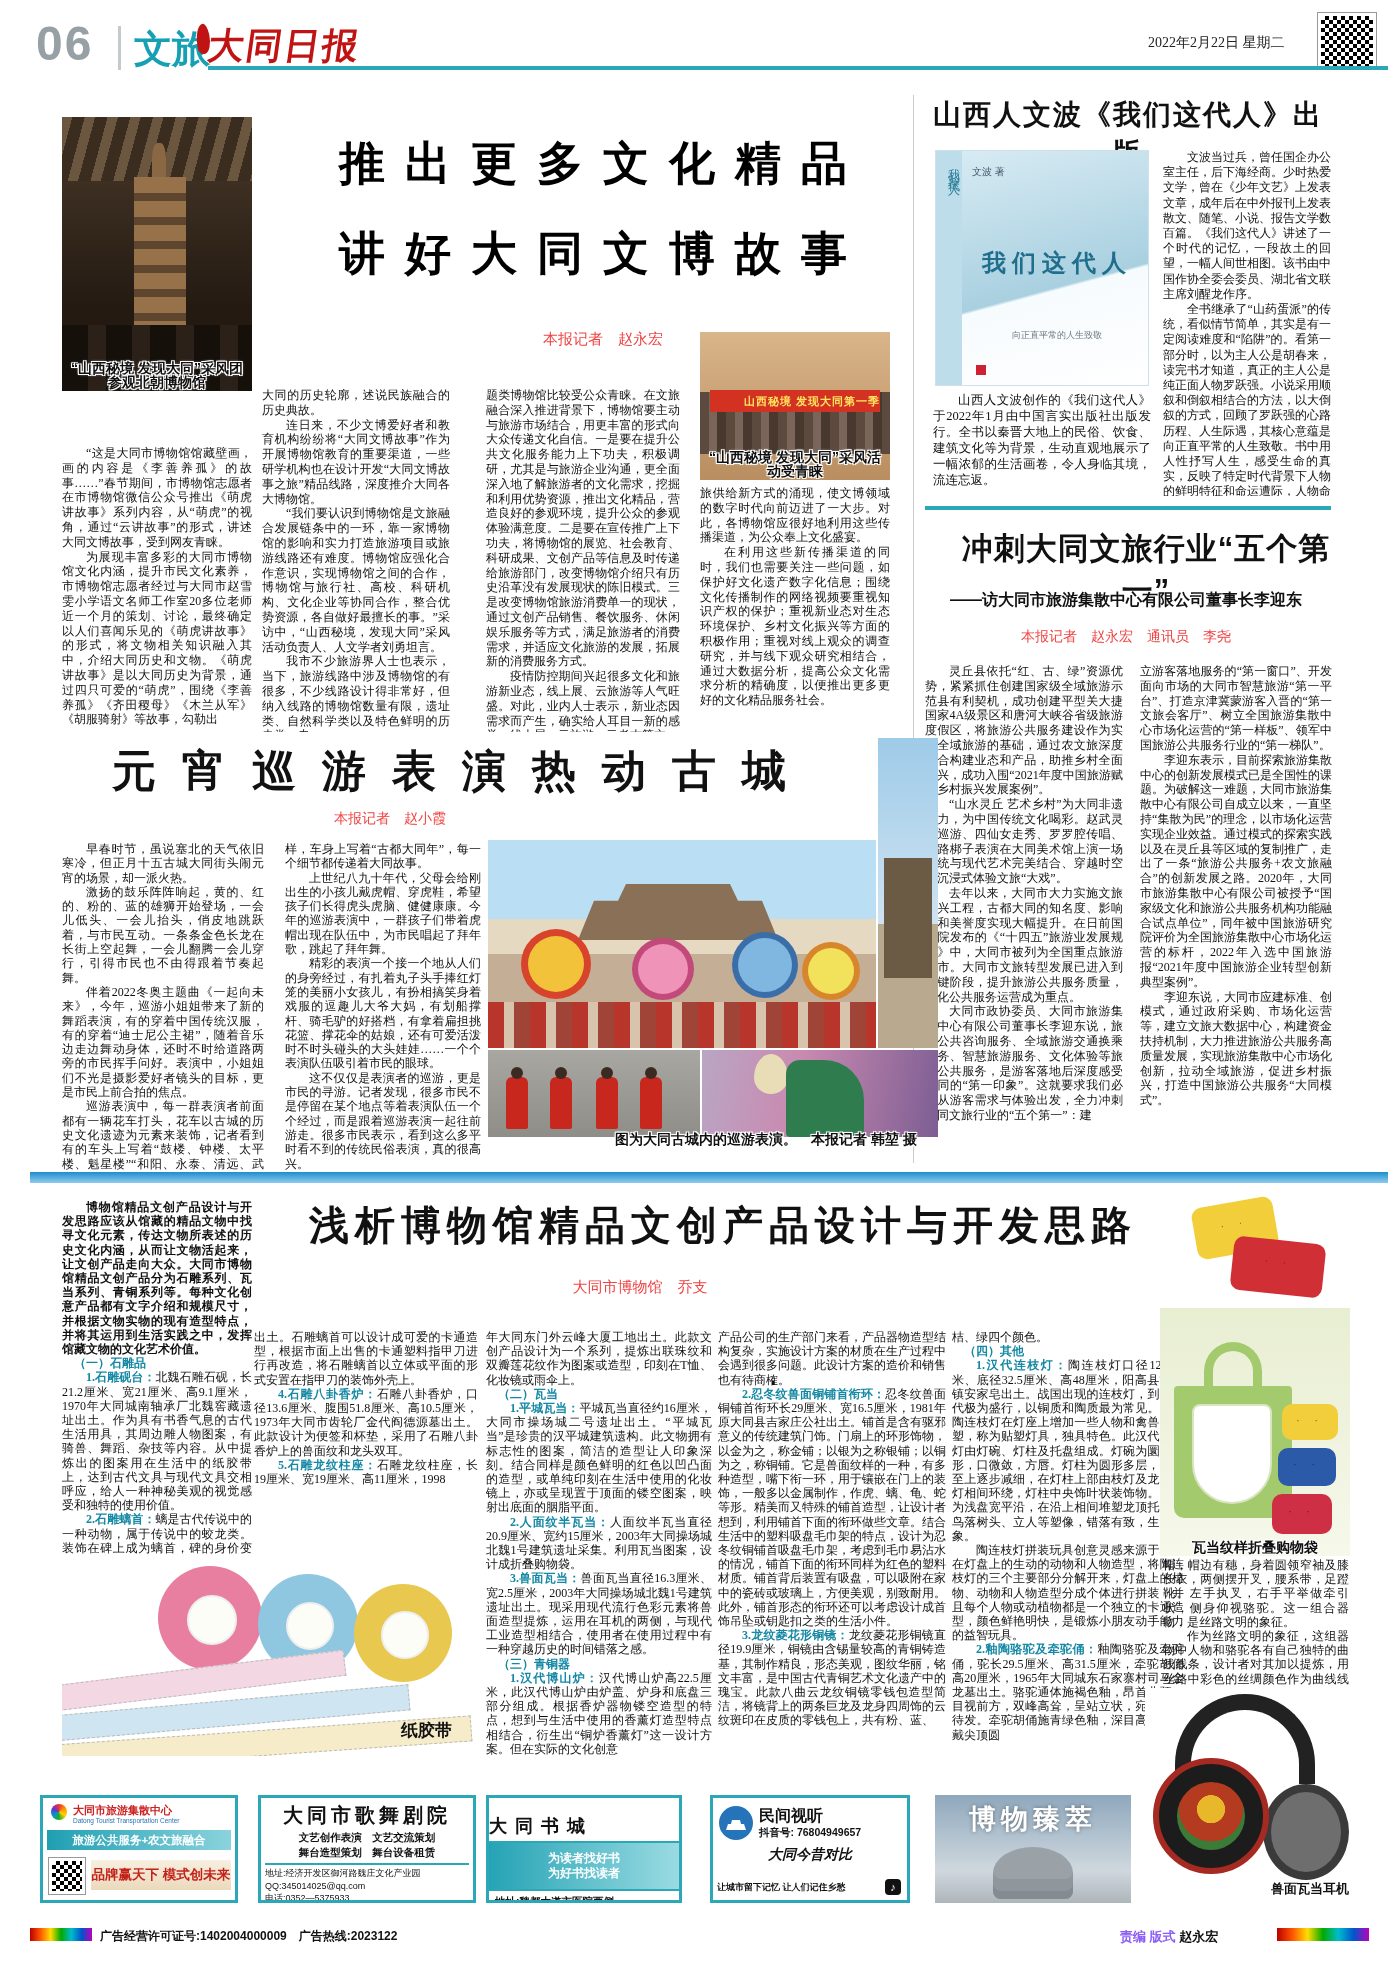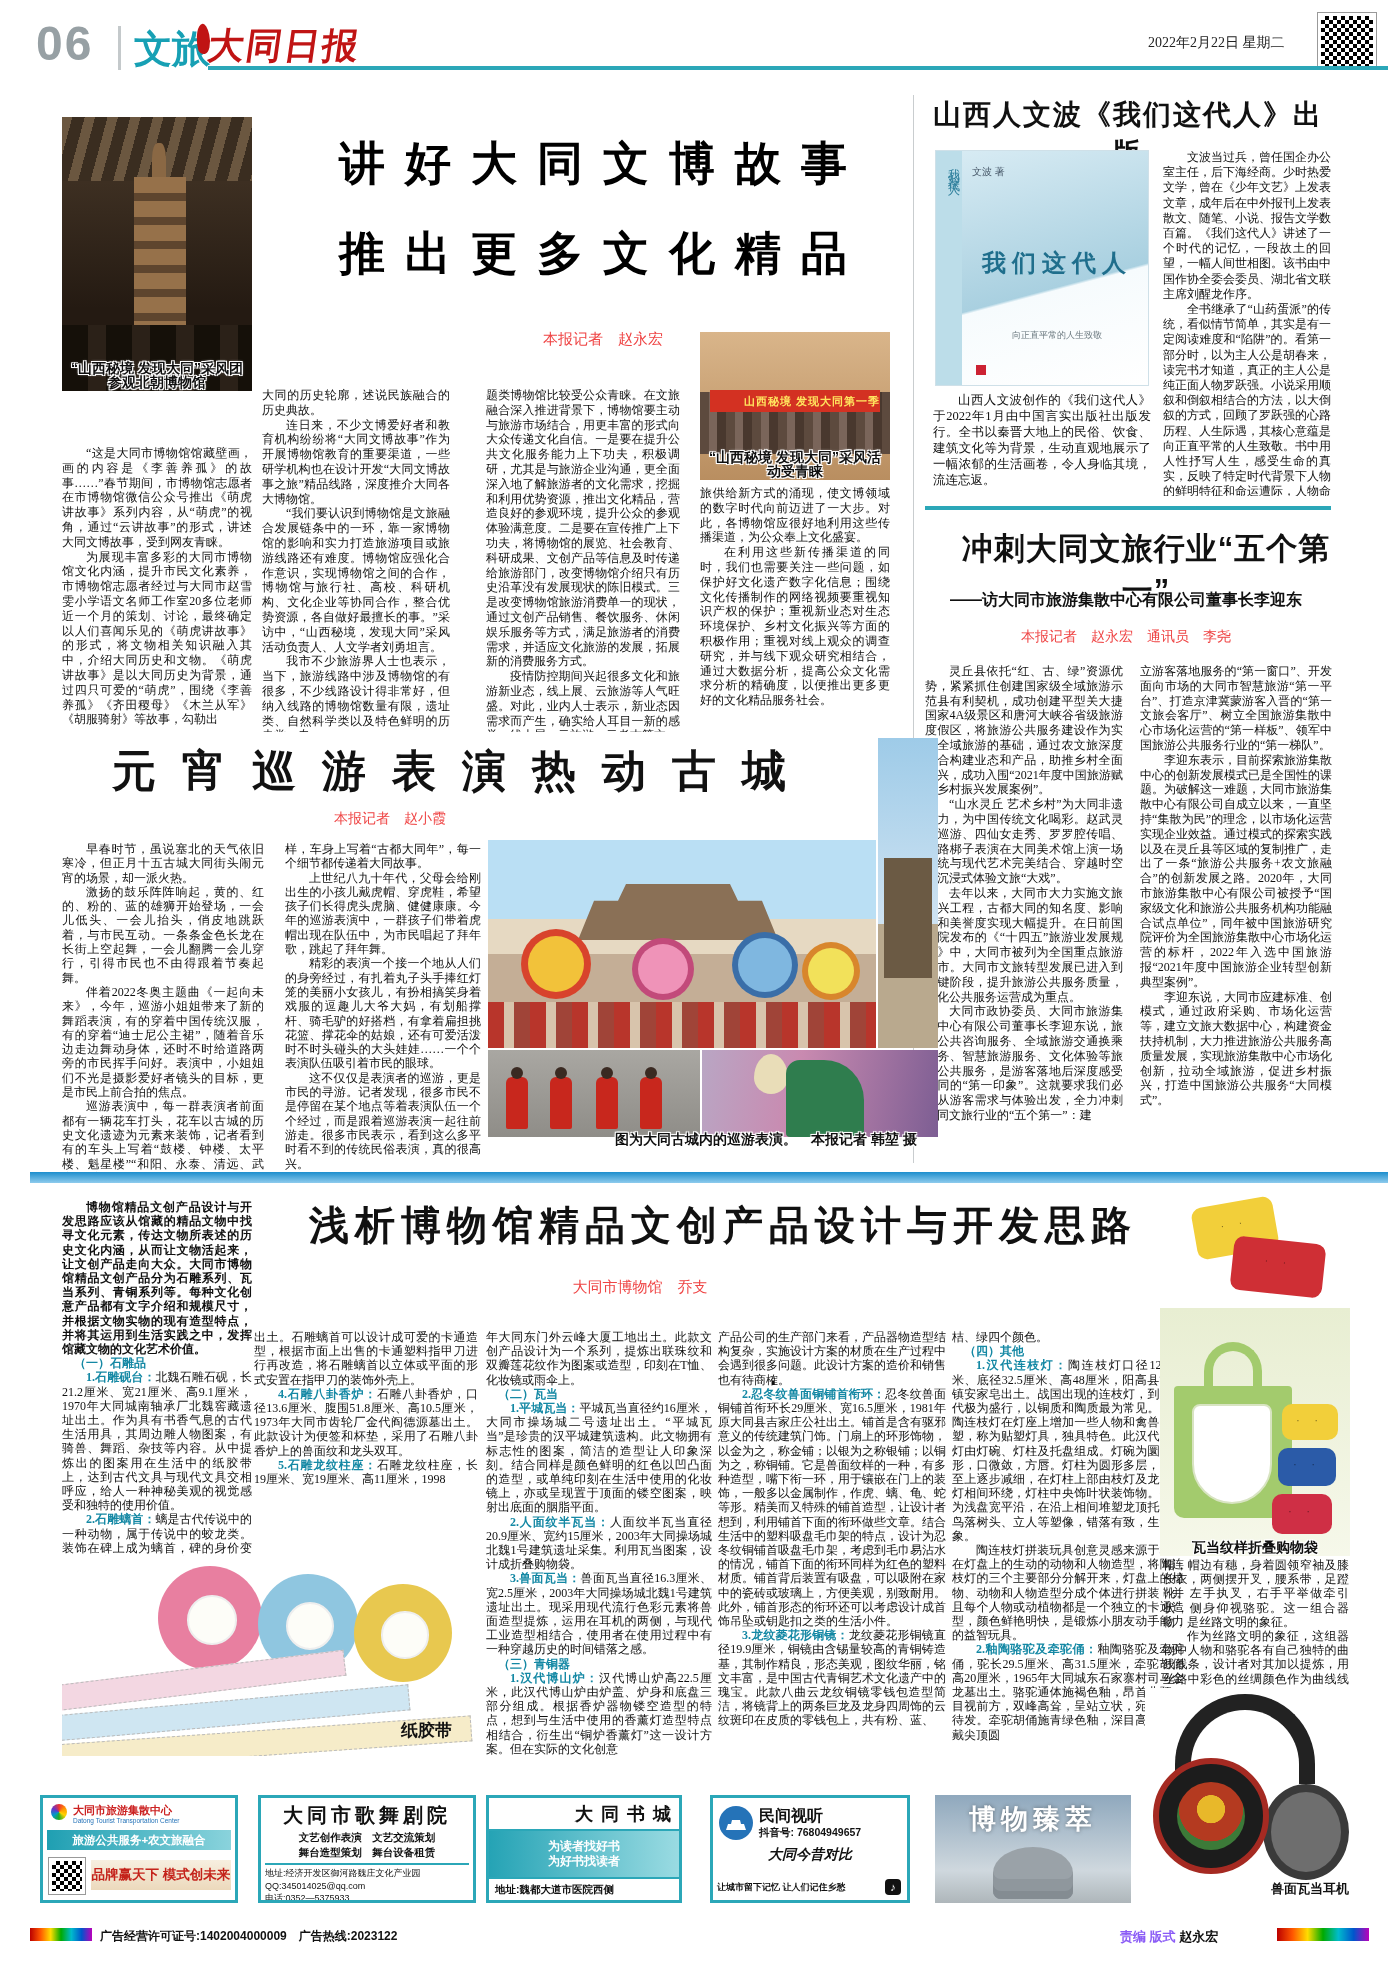--- a/index.html
+++ b/index.html
@@ -136,21 +136,21 @@
       text-align:center;line-height:20px;background:linear-gradient(90deg,#1f9fb2,#8ad3dc);}
   #ad1 .qr{position:absolute;left:6px;bottom:6px;width:36px;height:36px;}
   #ad1 .brand{position:absolute;left:48px;bottom:10px;right:4px;font-size:13.5px;font-weight:bold;color:#c4231b;
       background:linear-gradient(#f7efe0,#ecd9bc);text-align:center;line-height:30px;height:30px;}
   #ad2{left:258px;width:218px;}
   #ad2 .ttl{margin:4px 0 2px;text-align:center;font-size:20px;font-weight:bold;letter-spacing:4px;font-family:"Liberation Serif",serif;}
   #ad2 .svc{text-align:center;font-size:10.5px;font-weight:bold;margin:1px 0;}
   #ad2 .dv{height:2px;background:#2ba7b8;margin:3px 4px;}
   #ad2 .sm{font-size:9px;margin:1px 4px;line-height:11.5px;}
   #ad3{left:486px;width:196px;}
-  #ad3 .ttl{margin:4px 0 3px;text-align:right;font-size:18px;font-weight:bold;letter-spacing:8px;font-family:"Liberation Serif",serif;}
+  #ad3 .ttl{margin:16px 0 3px;text-align:left;font-size:18px;font-weight:bold;letter-spacing:8px;font-family:"Liberation Serif",serif;}
   #ad3 .band{background:linear-gradient(90deg,#25a3b5,#9adbe2);color:#fff;font-weight:bold;font-size:12px;
       text-align:center;padding:8px 0;line-height:15px;border-top:2px solid #2ba7b8;border-bottom:2px solid #2ba7b8;}
   #ad3 .sm{font-size:10.5px;font-weight:bold;margin:4px 6px 0;}
   #ad4{left:710px;width:200px;}
   #ad4 .circ{position:absolute;left:6px;top:8px;width:34px;height:34px;border-radius:50%;background:#2573b8;}
   #ad4 .circ:after{content:"";position:absolute;left:7px;top:14px;width:20px;height:10px;background:#fff;
       clip-path:polygon(0 100%,10% 40%,25% 40%,30% 0,70% 0,75% 40%,90% 40%,100% 100%);}
   #ad4 .t1{position:absolute;left:46px;top:8px;font-size:16px;font-weight:bold;}
   #ad4 .t2{position:absolute;left:46px;top:28px;font-size:10.5px;font-weight:bold;}
   #ad4 .scr{position:absolute;left:10px;top:48px;right:10px;text-align:center;font-size:14px;font-style:italic;
@@ -187,22 +187,22 @@
   <div class="abs" id="vrule" data-name="column-rule"></div>
 
   <div class="abs" id="ph-pagoda" data-name="photo-pagoda-museum">
     <div class="ceil" data-name="photo-ceiling"></div>
     <div class="spire" data-name="photo-pagoda-spire"></div>
     <div class="tower" data-name="photo-pagoda-tower"></div>
     <div class="crowd" data-name="photo-visitors"></div>
     <div class="ph-cap" data-name="photo-caption">“山西秘境 发现大同”采风团参观北朝博物馆</div>
   </div>
   <div class="abs" id="a-title" data-name="main-article-title">
+    <div data-name="main-title-line1">推出更多文化精品</div>
     <div data-name="main-title-line2">讲好大同文博故事</div>
-    <div data-name="main-title-line1">推出更多文化精品</div>
   </div>
   <div class="byline" id="a-byline" data-name="main-article-byline">本报记者　赵永宏</div>
   <div class="col" id="a-c1" data-name="article-column">
       <p data-name="paragraph" class="para">“这是大同市博物馆馆藏壁画，画的内容是《李善养孤》的故事……”春节期间，市博物馆志愿者在市博物馆微信公众号推出《萌虎讲故事》系列内容，从“萌虎”的视角，通过“云讲故事”的形式，讲述大同文博故事，受到网友青睐。</p>
       <p data-name="paragraph" class="para">为展现丰富多彩的大同市博物馆文化内涵，提升市民文化素养，市博物馆志愿者经过与大同市赵雪雯小学语文名师工作室20多位老师近一个月的策划、讨论，最终确定以人们喜闻乐见的《萌虎讲故事》的形式，将文物相关知识融入其中，介绍大同历史和文物。《萌虎讲故事》是以大同历史为背景，通过四只可爱的“萌虎”，围绕《李善养孤》《齐田稷母》《木兰从军》《胡服骑射》等故事，勾勒出</p>
     </div>
   <div class="col" id="a-c2" data-name="article-column">
       <p data-name="paragraph" class="para cont">大同的历史轮廓，述说民族融合的历史典故。</p>
       <p data-name="paragraph" class="para">连日来，不少文博爱好者和教育机构纷纷将“大同文博故事”作为开展博物馆教育的重要渠道，一些研学机构也在设计开发“大同文博故事之旅”精品线路，深度推介大同各大博物馆。</p>
       <p data-name="paragraph" class="para">“我们要认识到博物馆是文旅融合发展链条中的一环，靠一家博物馆的影响和实力打造旅游项目或旅游线路还有难度。博物馆应强化合作意识，实现博物馆之间的合作，博物馆与旅行社、高校、科研机构、文化企业等协同合作，整合优势资源，各自做好最擅长的事。”采访中，“山西秘境，发现大同”采风活动负责人、人文学者刘勇坦言。</p>

